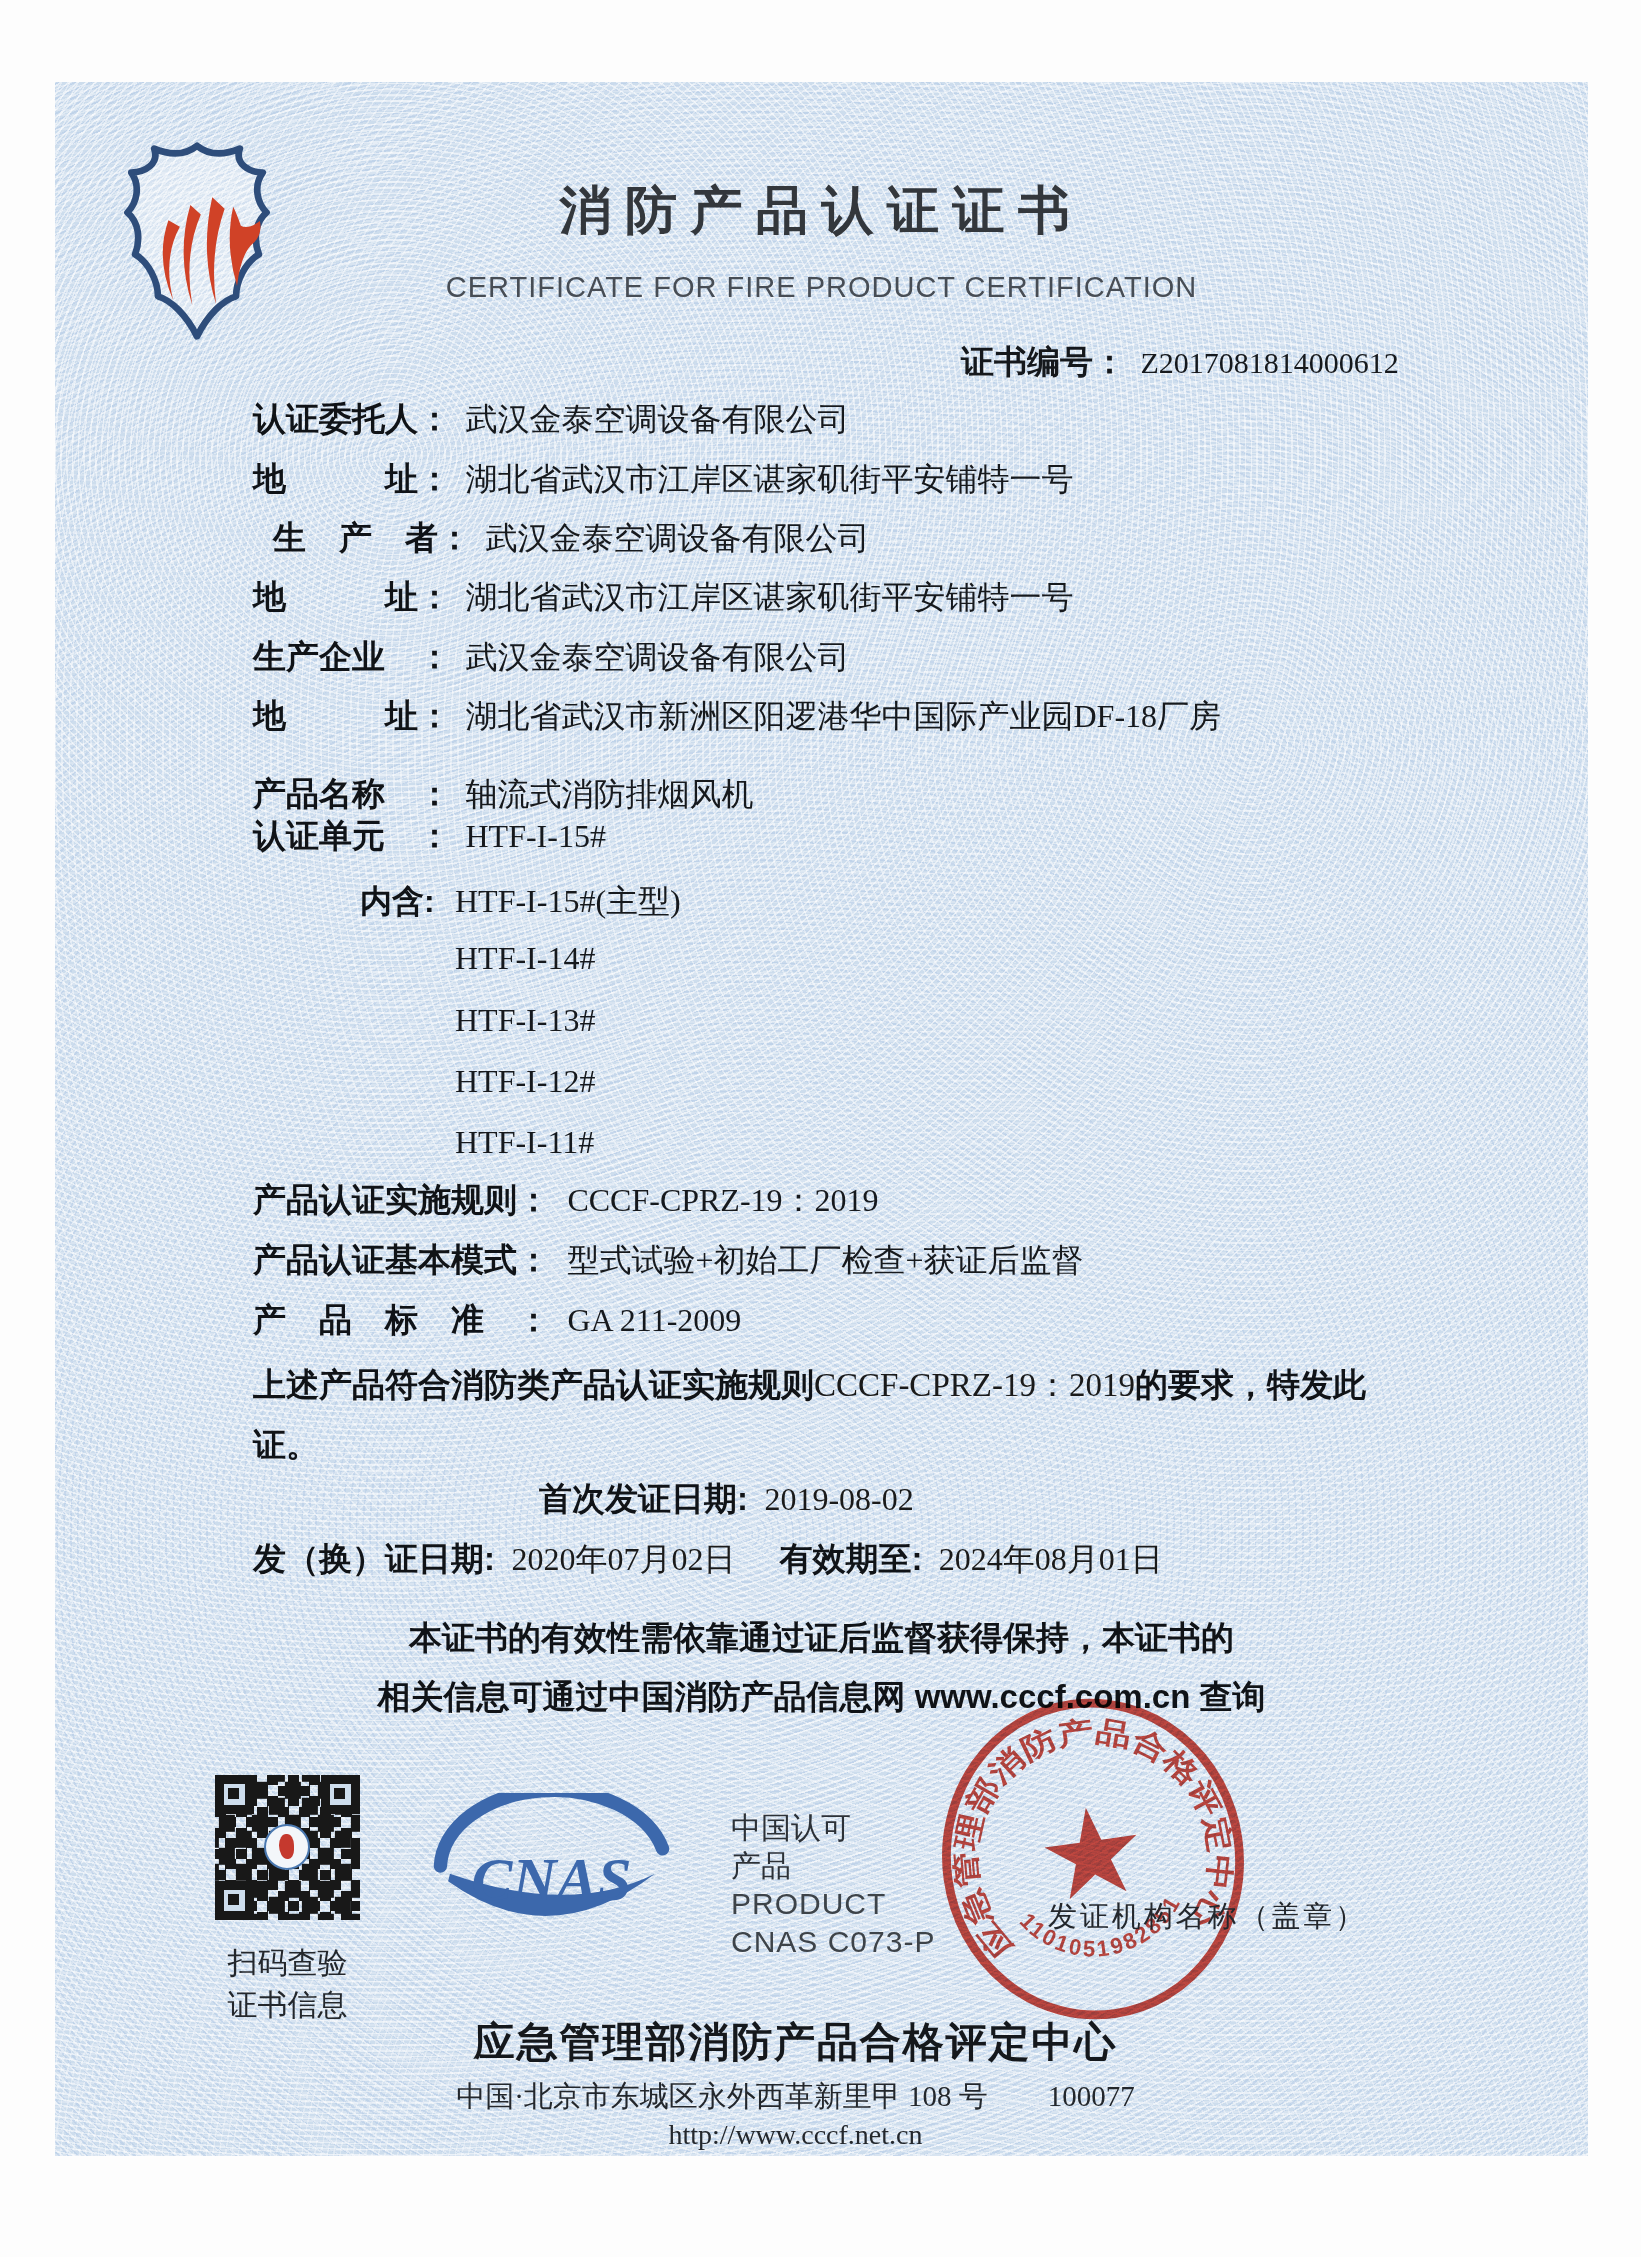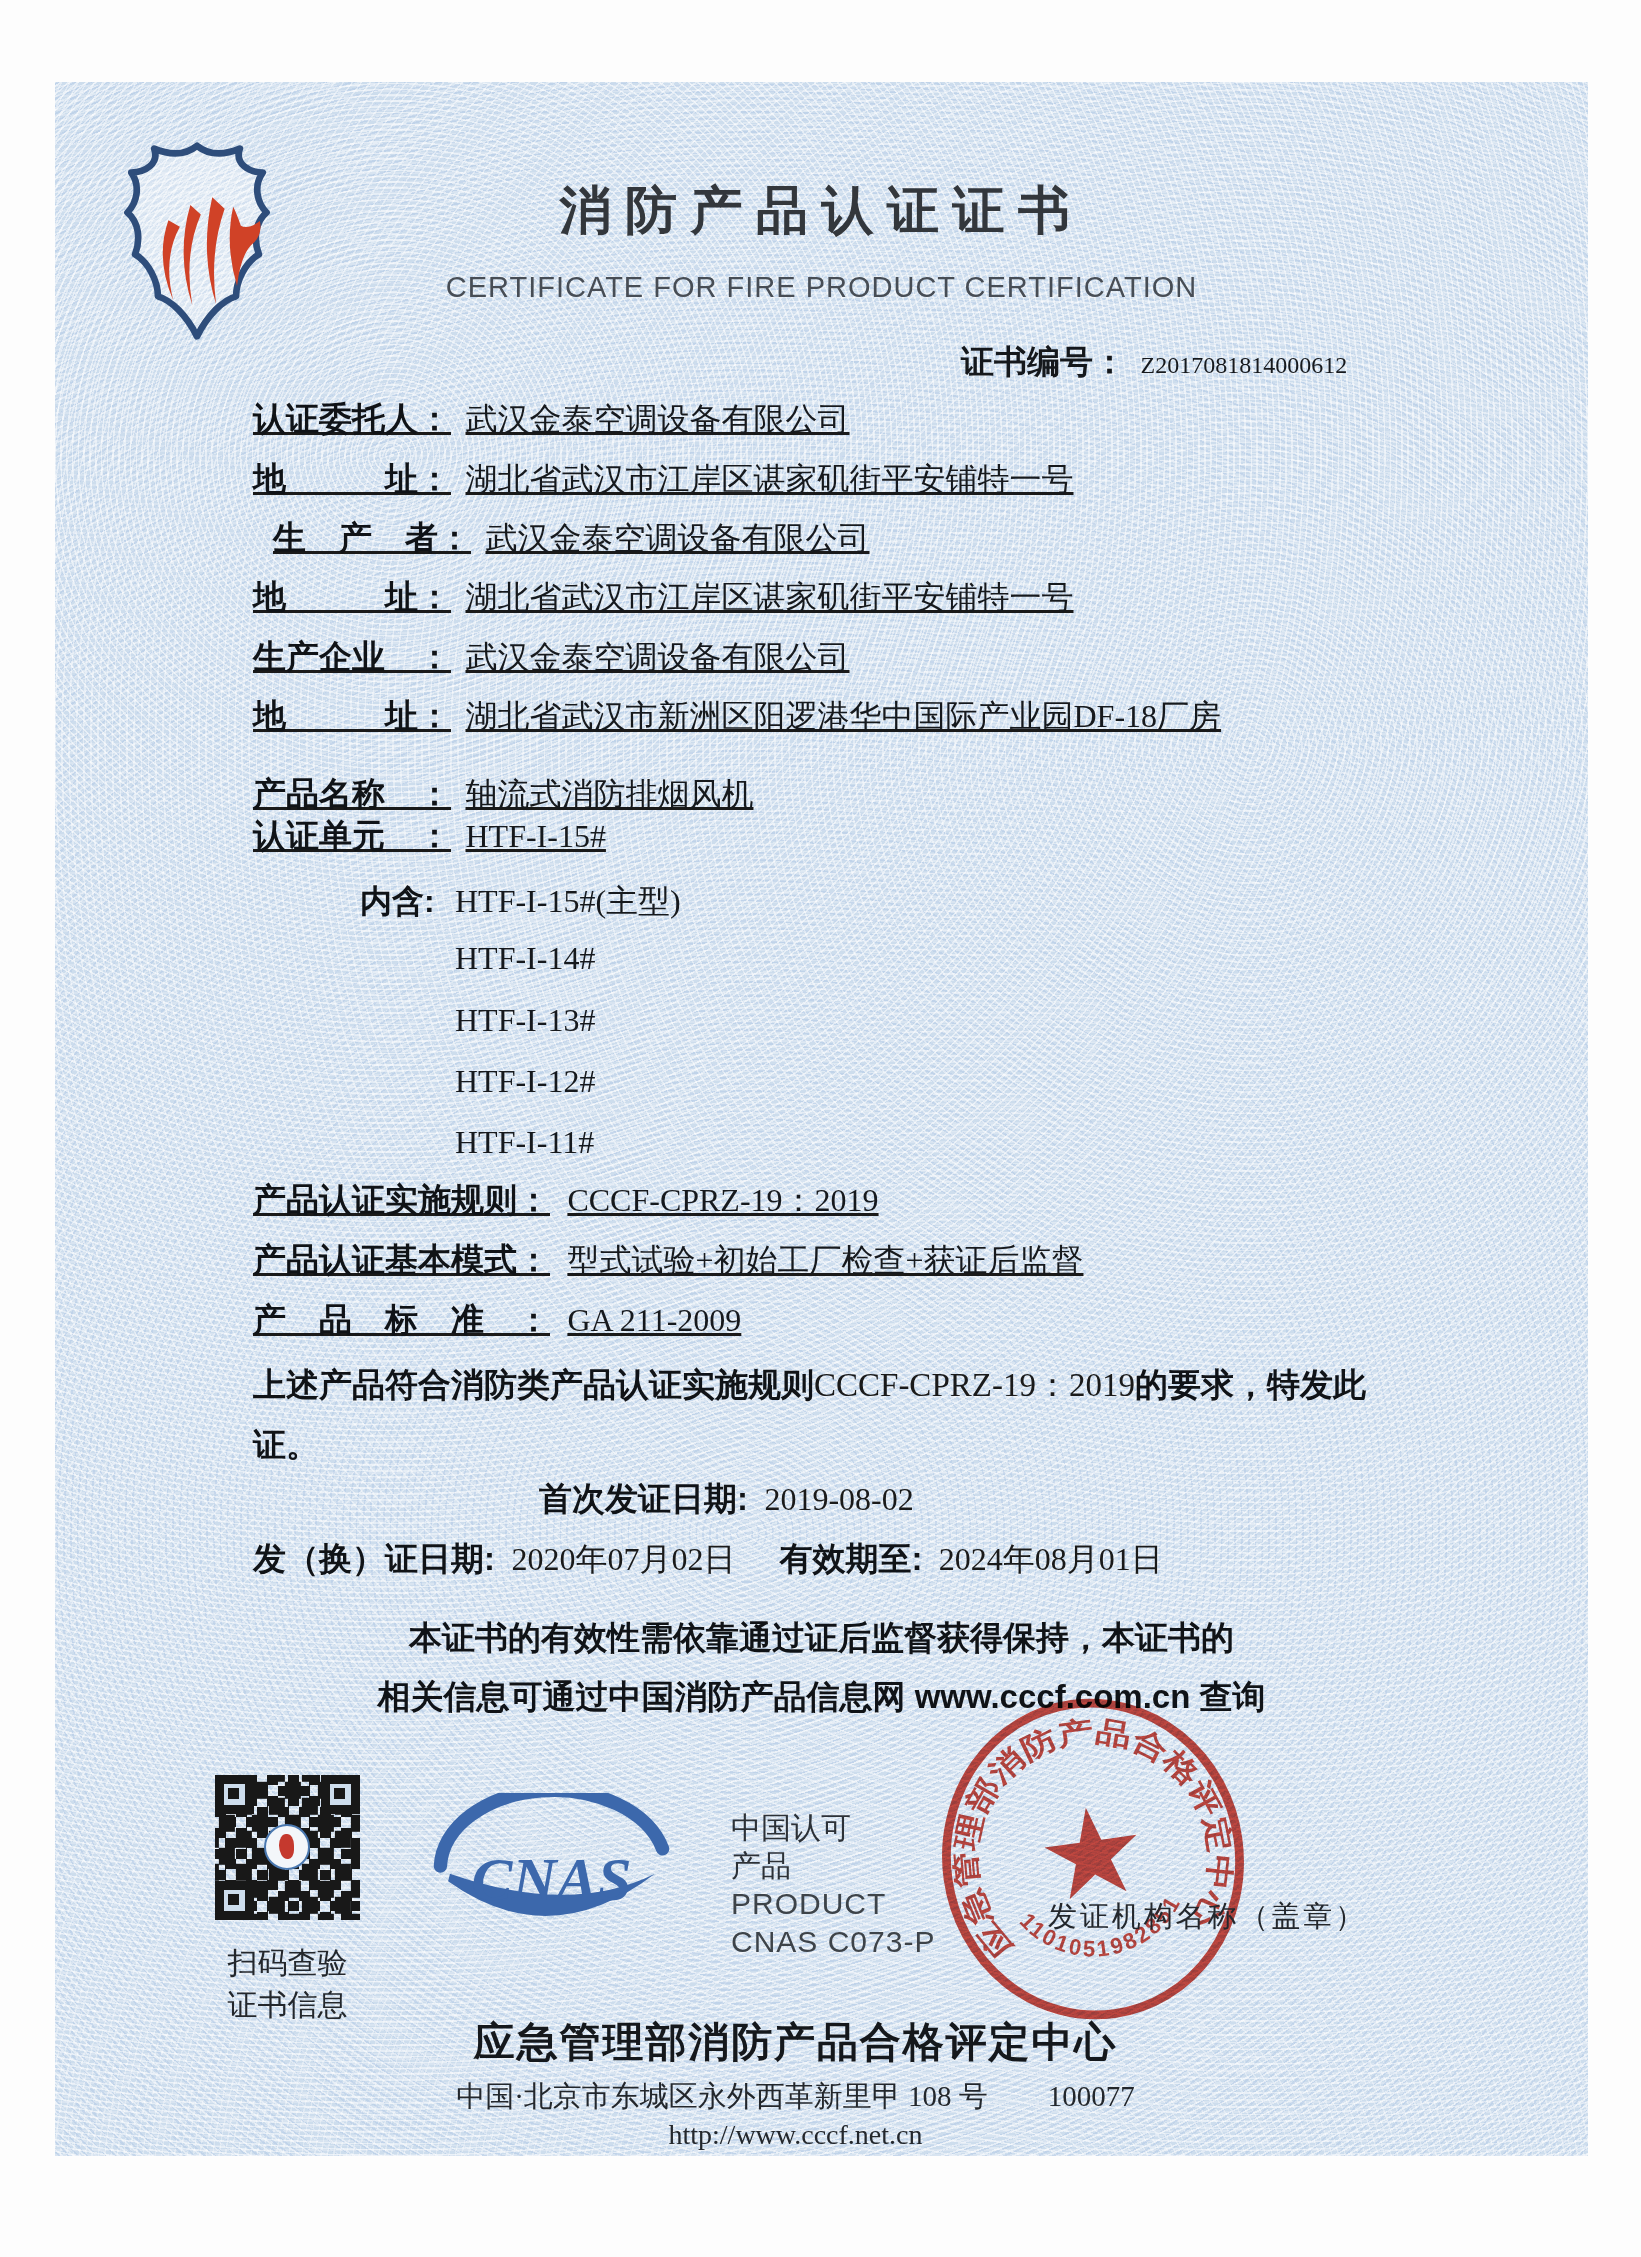--- a/index.html
+++ b/index.html
@@ -16,22 +16,22 @@
           repeating-linear-gradient(0deg, rgba(255,255,255,.22) 0 1.9px, rgba(255,255,255,0) 1.9px 4.8px);
   }
   .abs{position:absolute;}
   .nowrap{white-space:nowrap;}
   .title{left:0;top:94px;width:100%;text-align:center;font-size:52px;font-weight:700;
          letter-spacing:13.5px;color:#33373c;}
   .subtitle{left:0;top:189px;width:100%;text-align:center;font-size:29px;font-weight:400;
             color:#474d55;letter-spacing:1px;}
   .certno{left:906px;top:258px;font-size:29px;}
   .certno .lbl{font-weight:700;color:#15181c;}
-  .certno .val{font-family:"Liberation Serif","DejaVu Serif",serif;font-size:24px;}
-  .row{display:flex;align-items:flex-end;line-height:44px;text-decoration:underline;}
+  .certno .val{font-family:"Liberation Serif","DejaVu Serif",serif;font-size:30px;}
+  .row{display:flex;align-items:flex-end;line-height:44px;}
   .lbl{font-weight:700;font-size:33px;color:#101317;flex:none;}
   .val{font-family:"Liberation Serif","DejaVu Serif",serif;font-size:32px;color:#16191d;
        margin-left:14.5px;}
   .rule .val{margin-left:17.4px;}
   .inc-lbl{font-weight:700;font-size:32px;color:#101317;}
   .inc-val{font-family:"Liberation Serif","DejaVu Serif",serif;font-size:32px;color:#16191d;}
   .statement{left:198px;top:1273px;width:1168px;font-size:33px;line-height:59px;}
   .statement .b{font-weight:700;color:#101317;}
   .statement .c{font-family:"Liberation Serif","DejaVu Serif",serif;font-weight:400;}
   .dateline{font-size:33px;line-height:44px;display:flex;}

